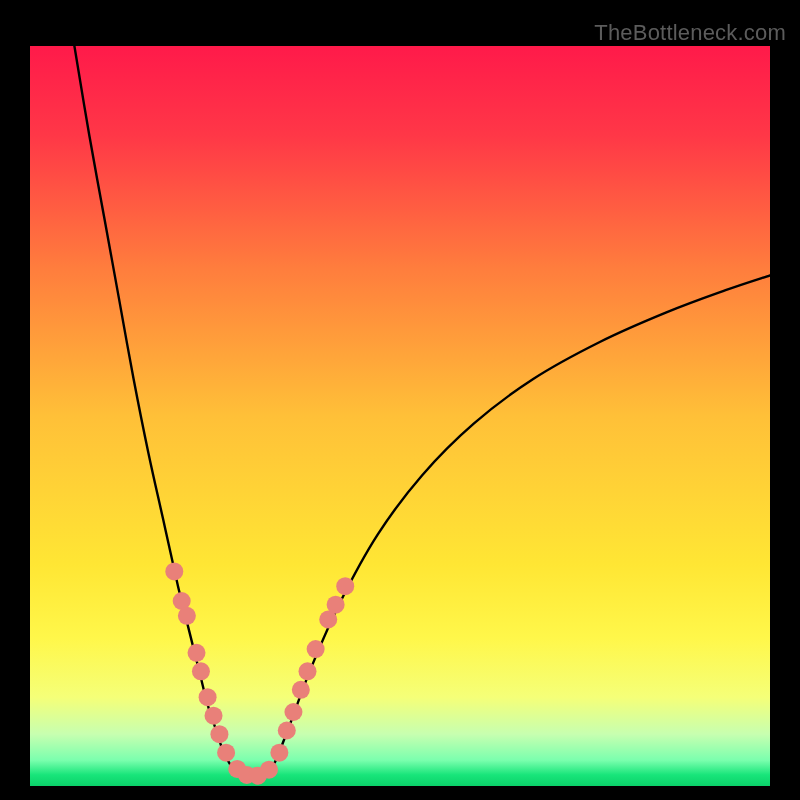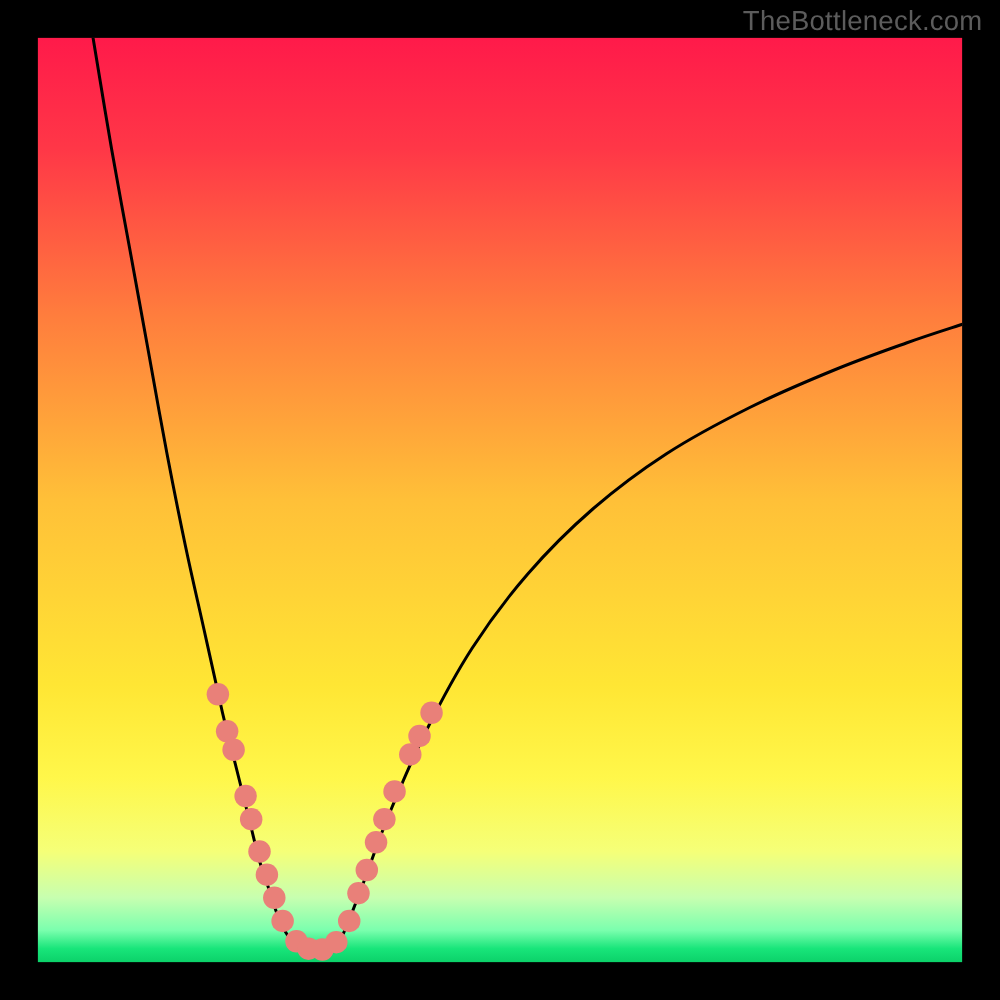--- a/index.html
+++ b/index.html
@@ -6,21 +6,21 @@
     margin: 0;
     padding: 0;
     width: 800px;
     height: 800px;
     background: #000;
     overflow: hidden;
     font-family: Arial, Helvetica, sans-serif;
   }
   .frame {
     position: absolute;
-    top: 0;
+    top: 16px;
     left: 0;
     width: 800px;
     height: 712px;
     background: #000;
   }
   .plot-area {
     position: absolute;
     top: 30px;
     left: 30px;
     width: 740px;

